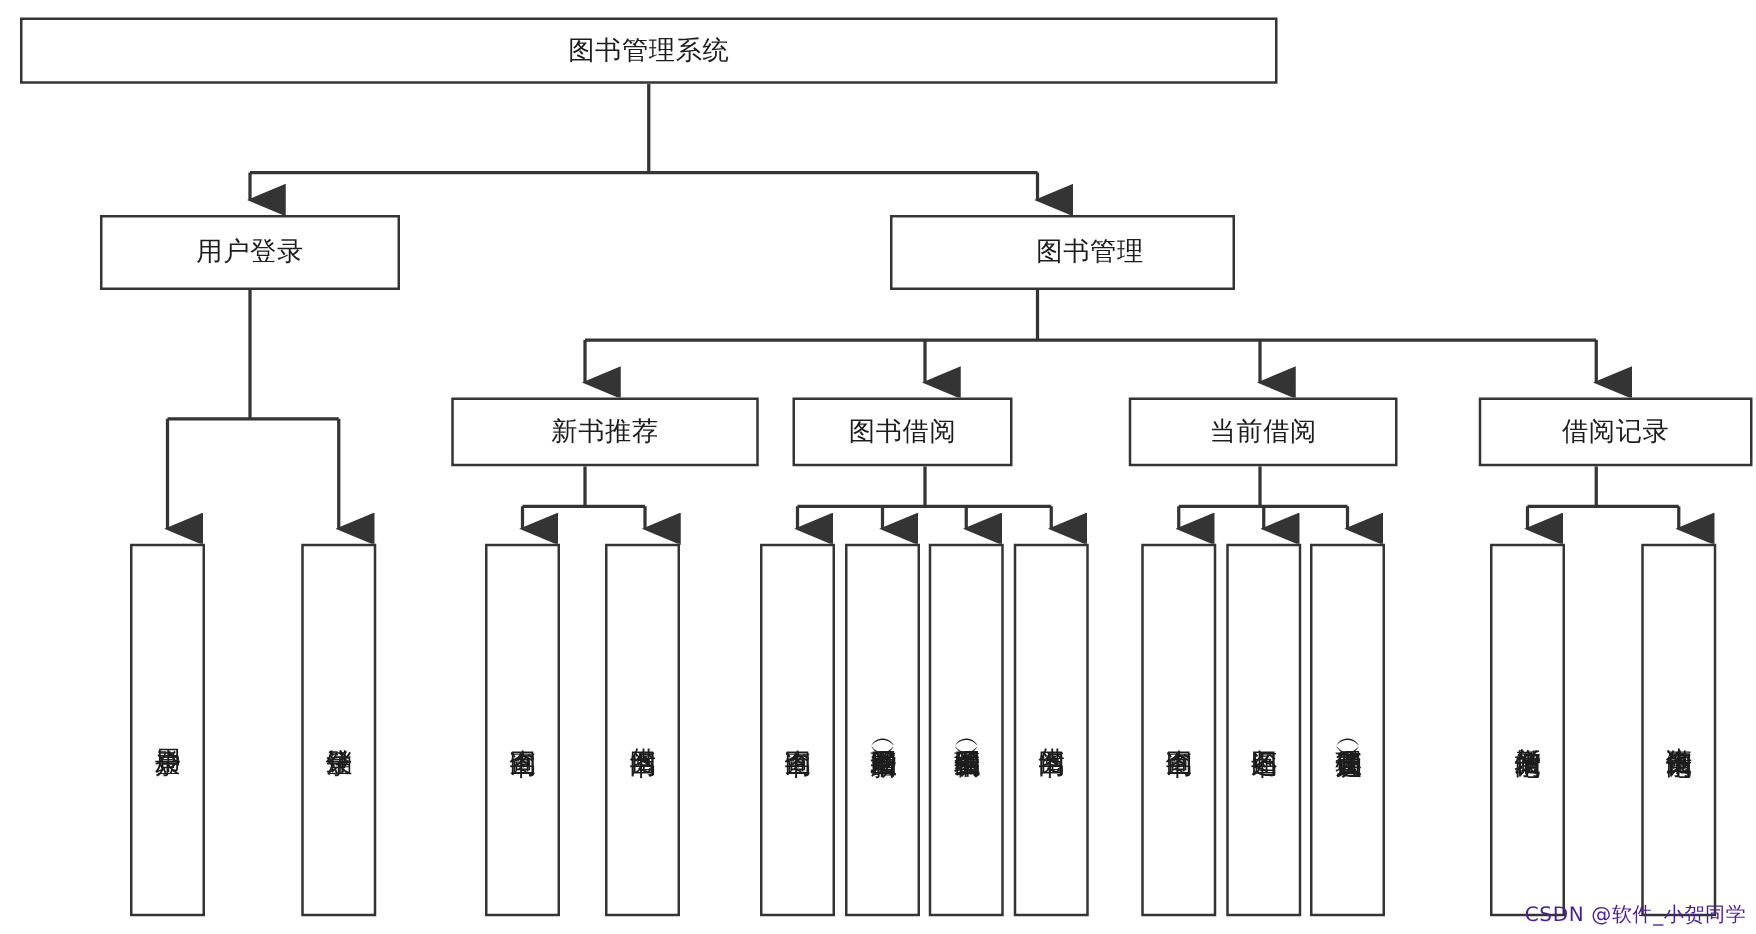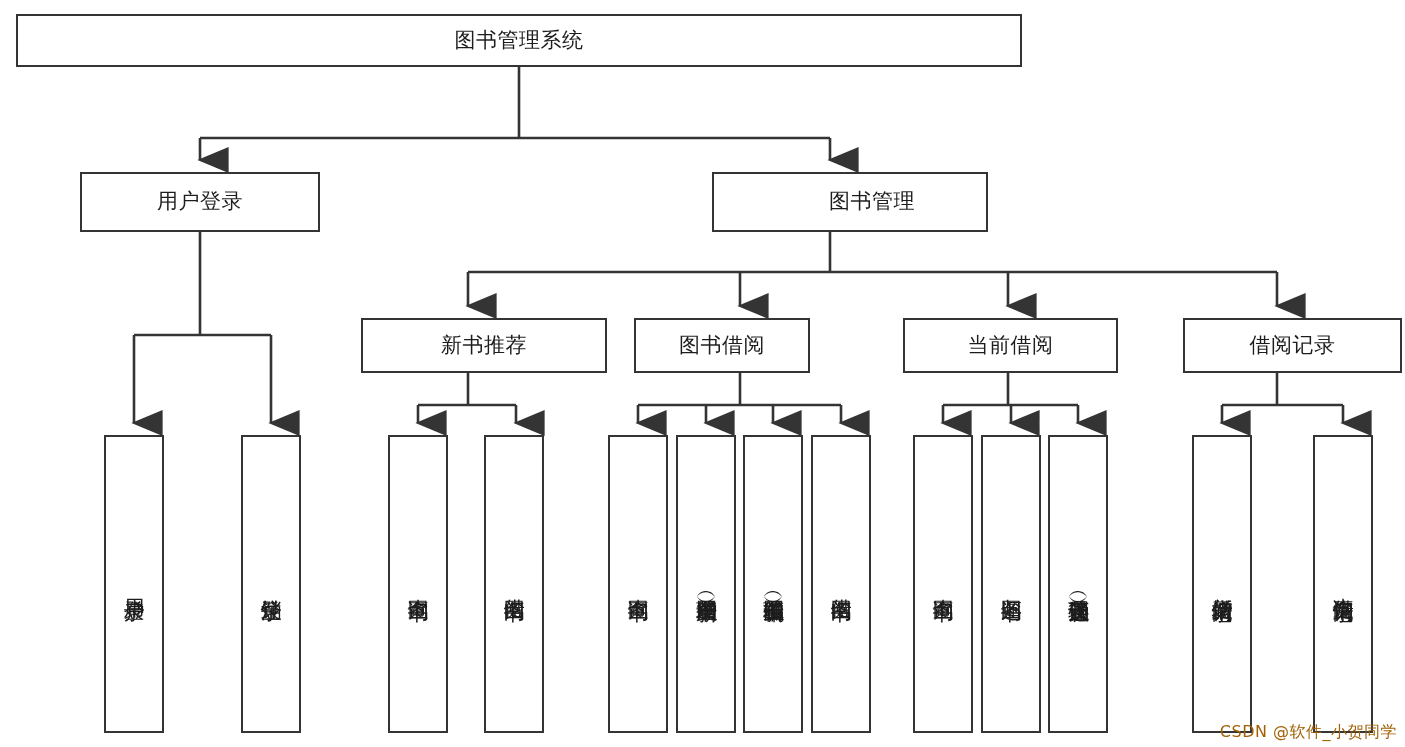--- a/index.html
+++ b/index.html
@@ -53,21 +53,21 @@
   }
   .node-v.pack {
     letter-spacing: 0px;
     line-height: 1.32;
   }
   #watermark {
     position: absolute;
     right: 8px;
     bottom: 4px;
     font-size: 16px;
-    color: #a16207;
+    color: #4c1d95;
     white-space: nowrap;
     font-family: "DejaVu Sans", "Liberation Sans", sans-serif;
     letter-spacing: 0.5px;
     margin-left: 26px;
   }
 </style>
 </head>
 <body>
 
 <div id="canvas">

